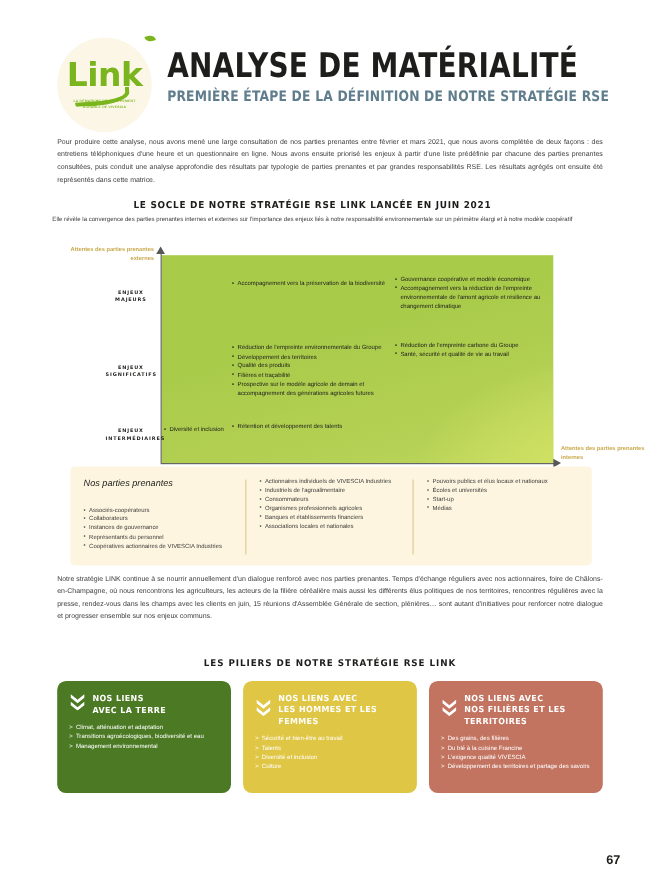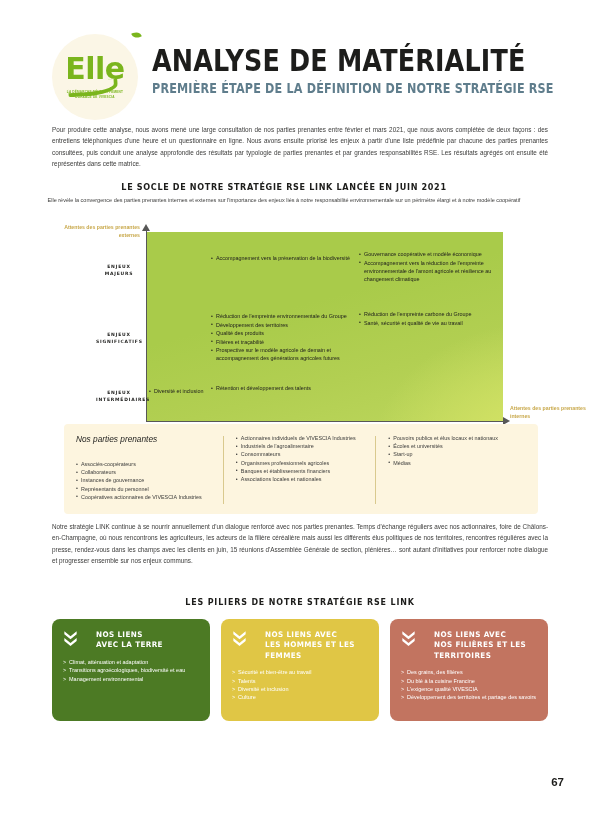--- a/index.html
+++ b/index.html
@@ -194,21 +194,21 @@
     font-family: "DejaVu Sans", sans-serif;
     font-weight: bold; font-size: 8.4px; letter-spacing: 0.9px;
     color: #1d1d1b; transform: scaleX(0.95);
   }
   .cards { position: absolute; left: 52px; top: 619px; display: flex; gap: 11px; }
   .card {
     width: 158px; height: 102px;
     border-radius: 8px; padding: 11px 11px 8px 11px;
     color: #ffffff; position: relative;
   }
-  .card-head { display: flex; gap: 18px; }
+  .card-head { display: flex; align-items: center; gap: 6px; }
   .chev-icon { width: 15px; flex: 0 0 15px; }
   .card-title {
     font-family: "DejaVu Sans", sans-serif;
     font-weight: bold; font-size: 7.6px; line-height: 10.4px;
     letter-spacing: 0.4px; transform: scaleX(0.95);
     transform-origin: left center;
   }
   .card-list { margin-top: 7px; font-size: 5.5px; line-height: 8.4px; }
   .card-list li { list-style: none; padding-left: 6px; position: relative; }
   .card-list li:before { content: ">"; position: absolute; left: 0; top: 0; }
@@ -219,21 +219,21 @@
     font-weight: bold; font-size: 11.5px; color: #1d1d1b;
   }
 </style>
 </head>
 <body>
 
 <div class="page">
 
   <div class="header">
     <div class="logo-wrap">
-      <div class="logo-word">Elle</div>
+      <div class="logo-word">Link</div>
       <div class="logo-leaf"></div>
       <div class="logo-swoosh"></div>
       <div class="logo-sub">LA DÉMARCHE DÉVELOPPEMENT DURABLE DE VIVESCIA</div>
     </div>
     <div class="titles">
       <div class="main-title">ANALYSE DE MATÉRIALITÉ</div>
       <div class="sub-title">PREMIÈRE ÉTAPE DE LA DÉFINITION DE NOTRE STRATÉGIE RSE</div>
     </div>
   </div>
 

